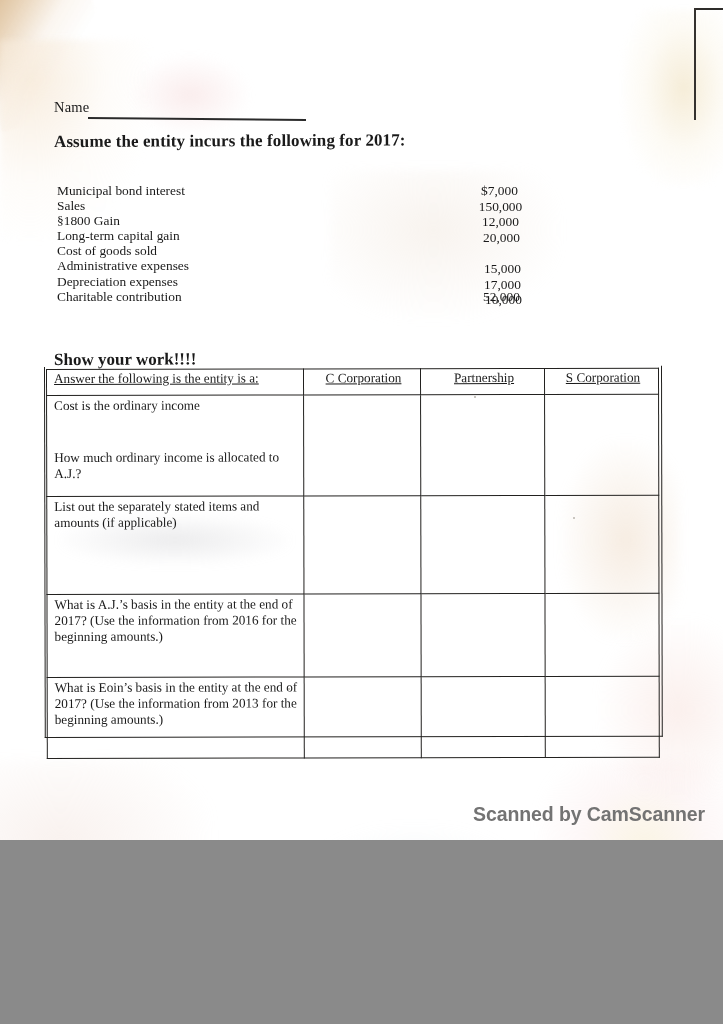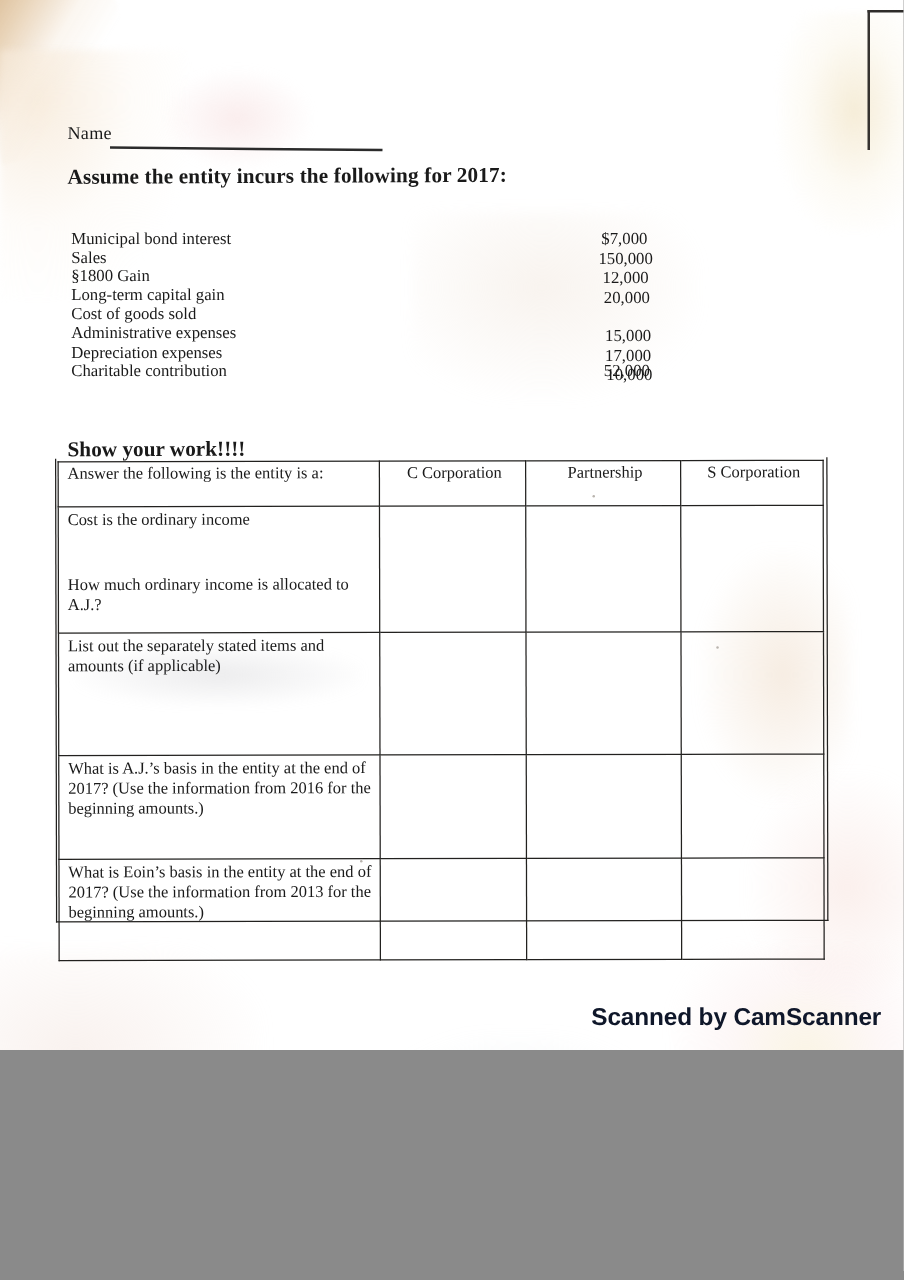--- a/index.html
+++ b/index.html
@@ -287,22 +287,23 @@
     line-height: 1.22;
   }
   .worksheet-table .col-q    { width: 257px; }
   .worksheet-table .col-c    { width: 117px; }
   .worksheet-table .col-p    { width: 124px; }
   .worksheet-table .col-s    { width: 114px; }
 
   .worksheet-table tr.header-row td {
     text-align: center;
     padding-top: 1px;
-    padding-bottom: 18px;
+    padding-bottom: 8px;
     height: 15px;
+    text-decoration: underline;
   }
   .worksheet-table tr.header-row td.q-head {
     text-align: left;
   }
 
   .cell-block { display: block; }
   .cell-block.spaced { margin-top: 36px; }
 
   .row-ordinary    td { height: 96px; }
   .row-separately  td { height: 93px; }
@@ -333,21 +334,21 @@
 
   
   .camscanner {
     position: absolute;
     right: 18px;
     bottom: 14px;
     font-family: "Liberation Sans", "DejaVu Sans", sans-serif;
     font-weight: bold;
     font-size: 19.5px;
     letter-spacing: -0.1px;
-    color: #0f172a;
+    color: #737373;
   }
 </style>
 </head>
 <body>
 
 <div class="page">
 
   <div class="scan-tint tint-topleft"></div>
   <div class="scan-tint tint-topleft2"></div>
   <div class="scan-tint tint-topright"></div>

